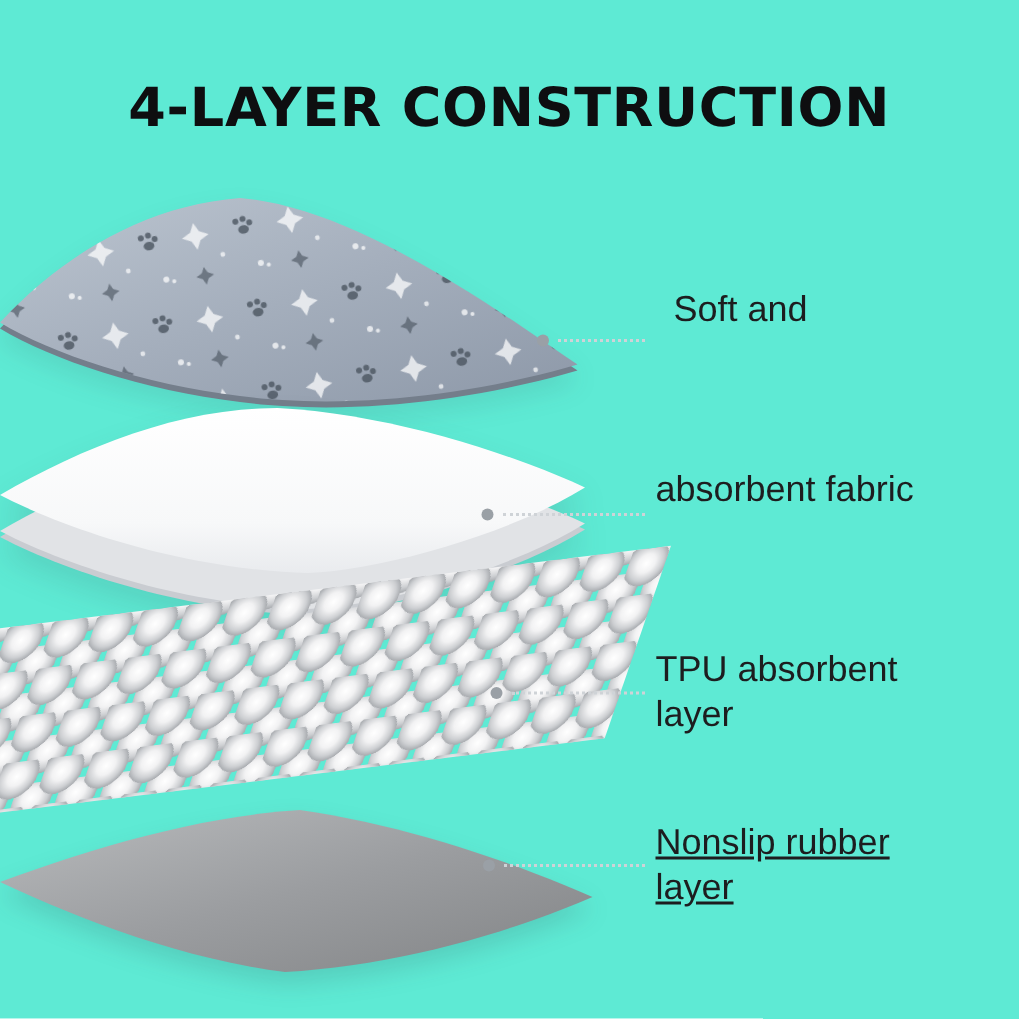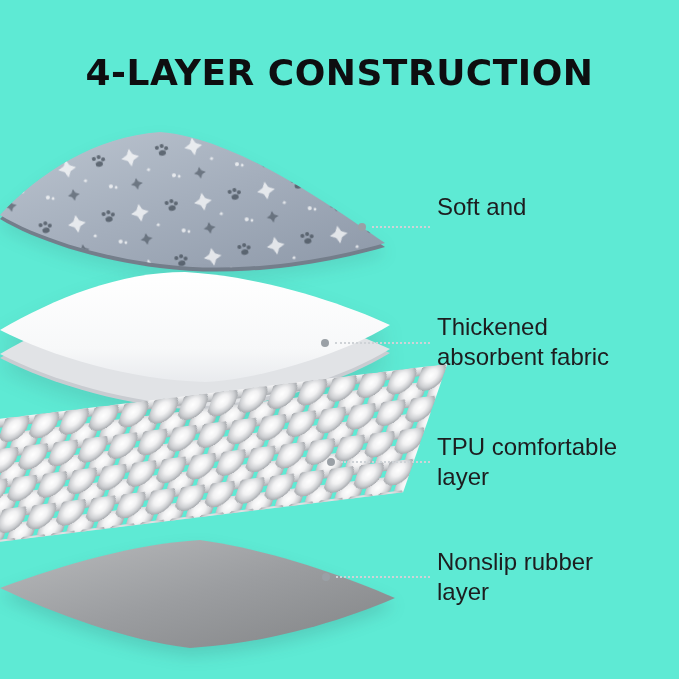--- a/index.html
+++ b/index.html
@@ -40,24 +40,24 @@
   }
   
   .callout{
     position:absolute;
     left:437px;
     font-size:24px;
     line-height:30px;
     color:#1d1d1f;
     white-space:nowrap;
   }
-  .c1{top:192px;}
+  .c1{top:192px;margin-left:12px;}
   .c2{top:312px;}
   .c3{top:432px;}
-  .c4{top:547px;}
+  .c4{top:547px;text-decoration:underline;}
   .c1 .line2{padding-left:4px;}
   .dot{
     position:absolute;
     width:8px;height:8px;border-radius:50%;
     background:#9aa0a6;
   }
   .d1{left:358px;top:223px;}
   .d2{left:321px;top:339px;}
   .d3{left:327px;top:458px;}
   .d4{left:322px;top:573px;}
@@ -160,25 +160,24 @@
 
   <span class="leader l1"></span>
   <span class="leader l2"></span>
   <span class="leader l3"></span>
   <span class="leader l4"></span>
 
   <div class="callout c1">
     <div class="line1">Soft and</div>
   </div>
   <div class="callout c2">
-    <div class="line1">Thickened</div>
     <div class="line2">absorbent fabric</div>
   </div>
   <div class="callout c3">
-    <div class="line1">TPU comfortable</div>
+    <div class="line1">TPU absorbent</div>
     <div class="line2">layer</div>
   </div>
   <div class="callout c4">
     <div class="line1">Nonslip rubber</div>
     <div class="line2">layer</div>
   </div>
 
 </div>
 
 </body></html>

